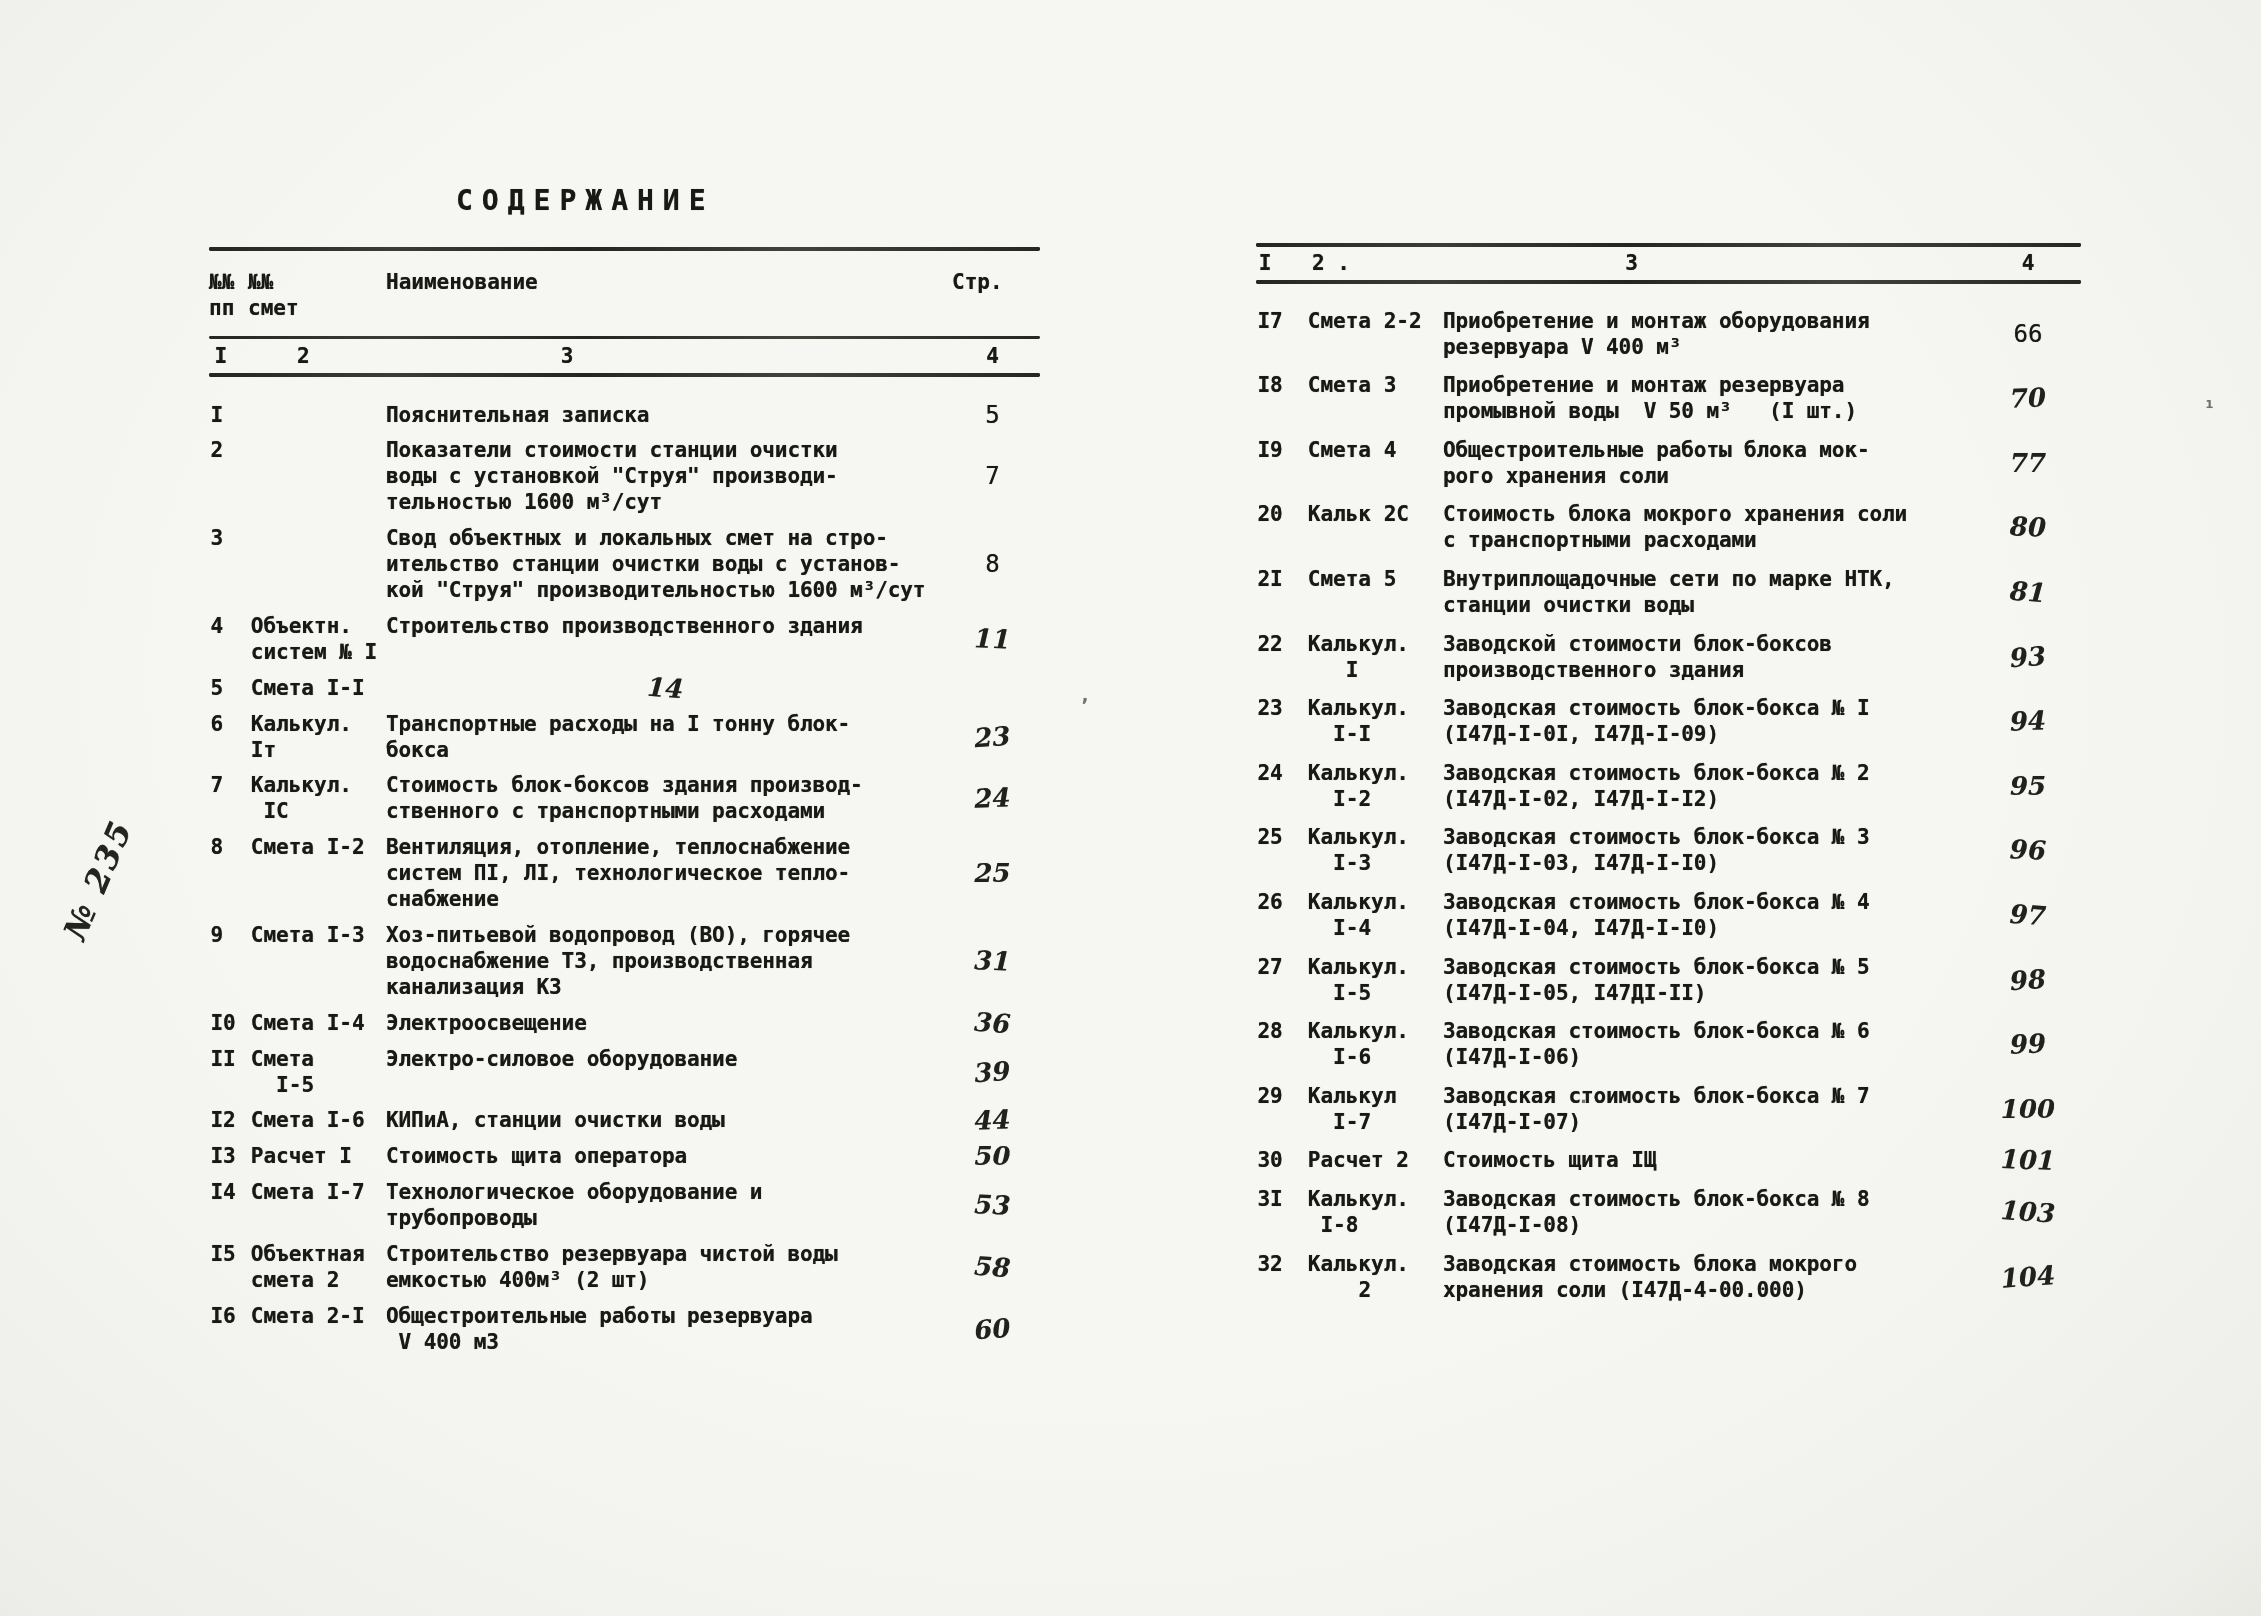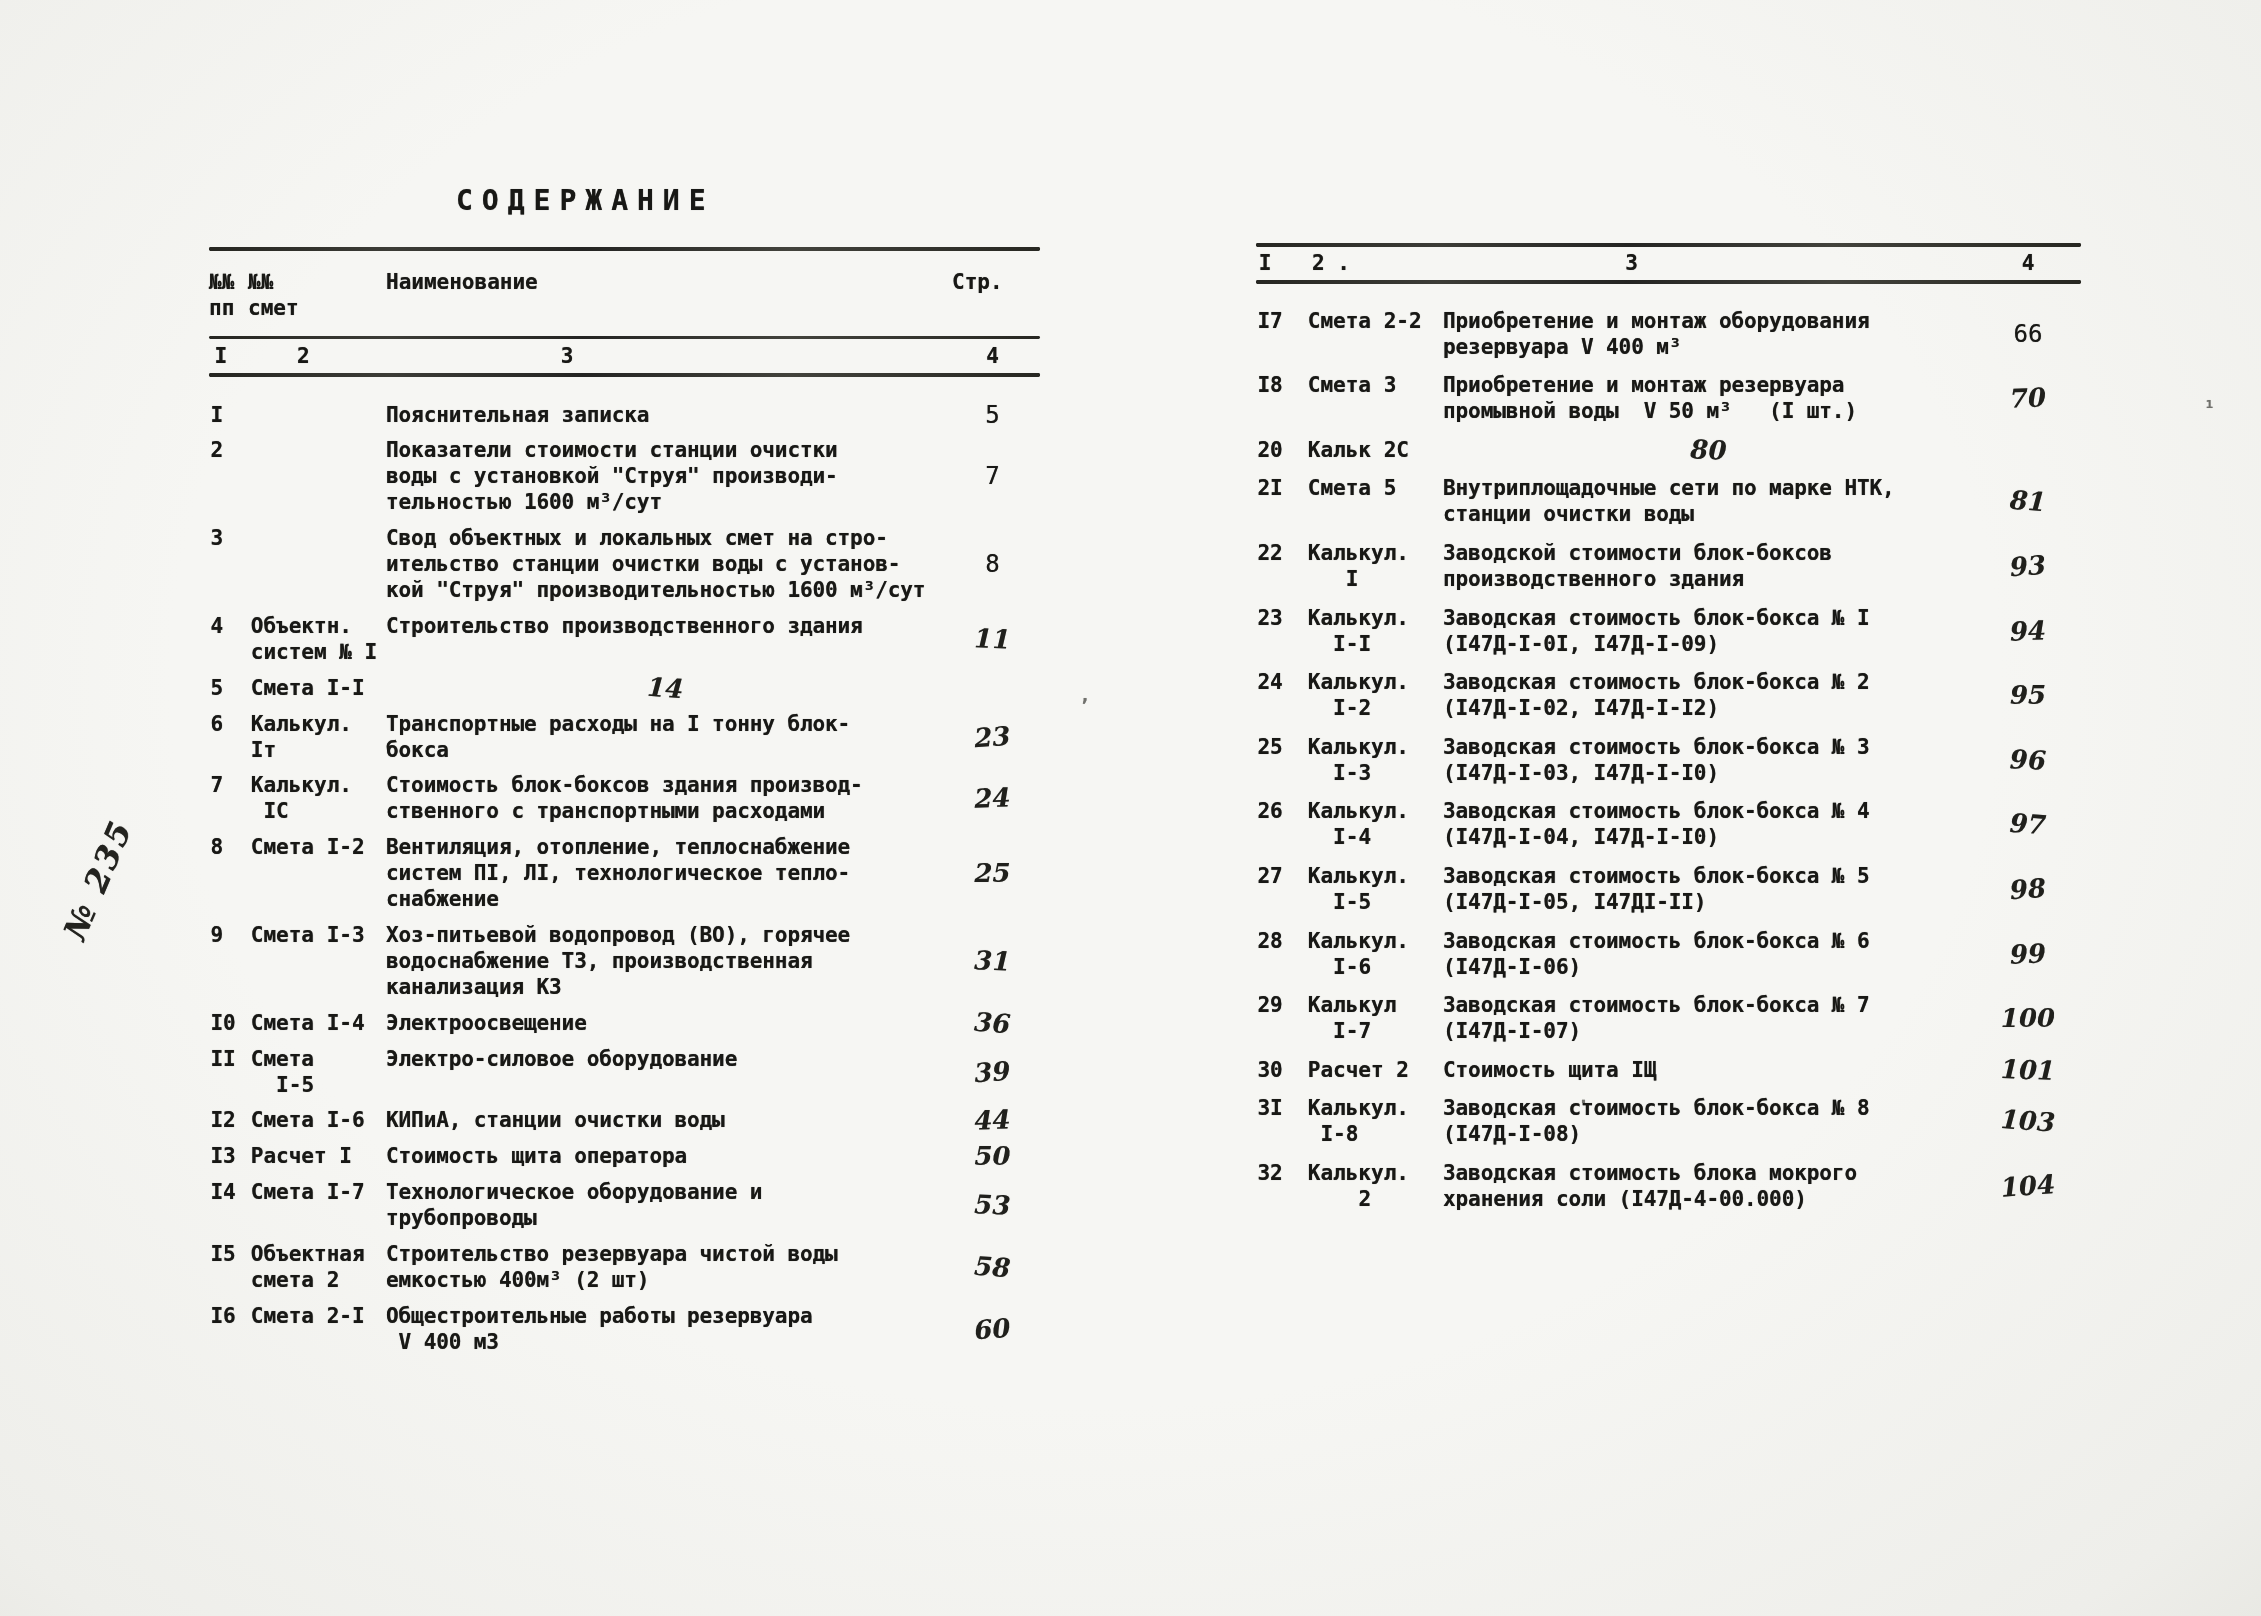--- a/index.html
+++ b/index.html
@@ -254,24 +254,33 @@
   </div>
 
   <div class="row grid-r">
     <div class="c num">I8</div>
     <div class="c smeta">Смета 3</div>
     <div class="c name">Приобретение и монтаж резервуара
 промывной воды  V 50 м³   (I шт.)</div>
     <div class="c pg hw" style="transform: rotate(-2deg);">70</div>
   </div>
 
+  <div class="row grid-r">
+    <div class="c num">I9</div>
+    <div class="c smeta">Смета 4</div>
+    <div class="c name">Общестроительные работы блока мок-
+рого хранения соли</div>
+    <div class="c pg hw" style="transform: rotate(0deg);">77</div>
+  </div>
 
   <div class="row grid-r">
     <div class="c num">20</div>
     <div class="c smeta">Кальк 2С</div>
+    <div class="c name">Стоимость блока мокрого хранения соли
+с транспортными расходами</div>
     <div class="c pg hw" style="transform: rotate(2deg);">80</div>
   </div>
 
   <div class="row grid-r">
     <div class="c num">2I</div>
     <div class="c smeta">Смета 5</div>
     <div class="c name">Внутриплощадочные сети по марке НТК,
 станции очистки воды</div>
     <div class="c pg hw" style="transform: rotate(4deg);">81</div>
   </div>

